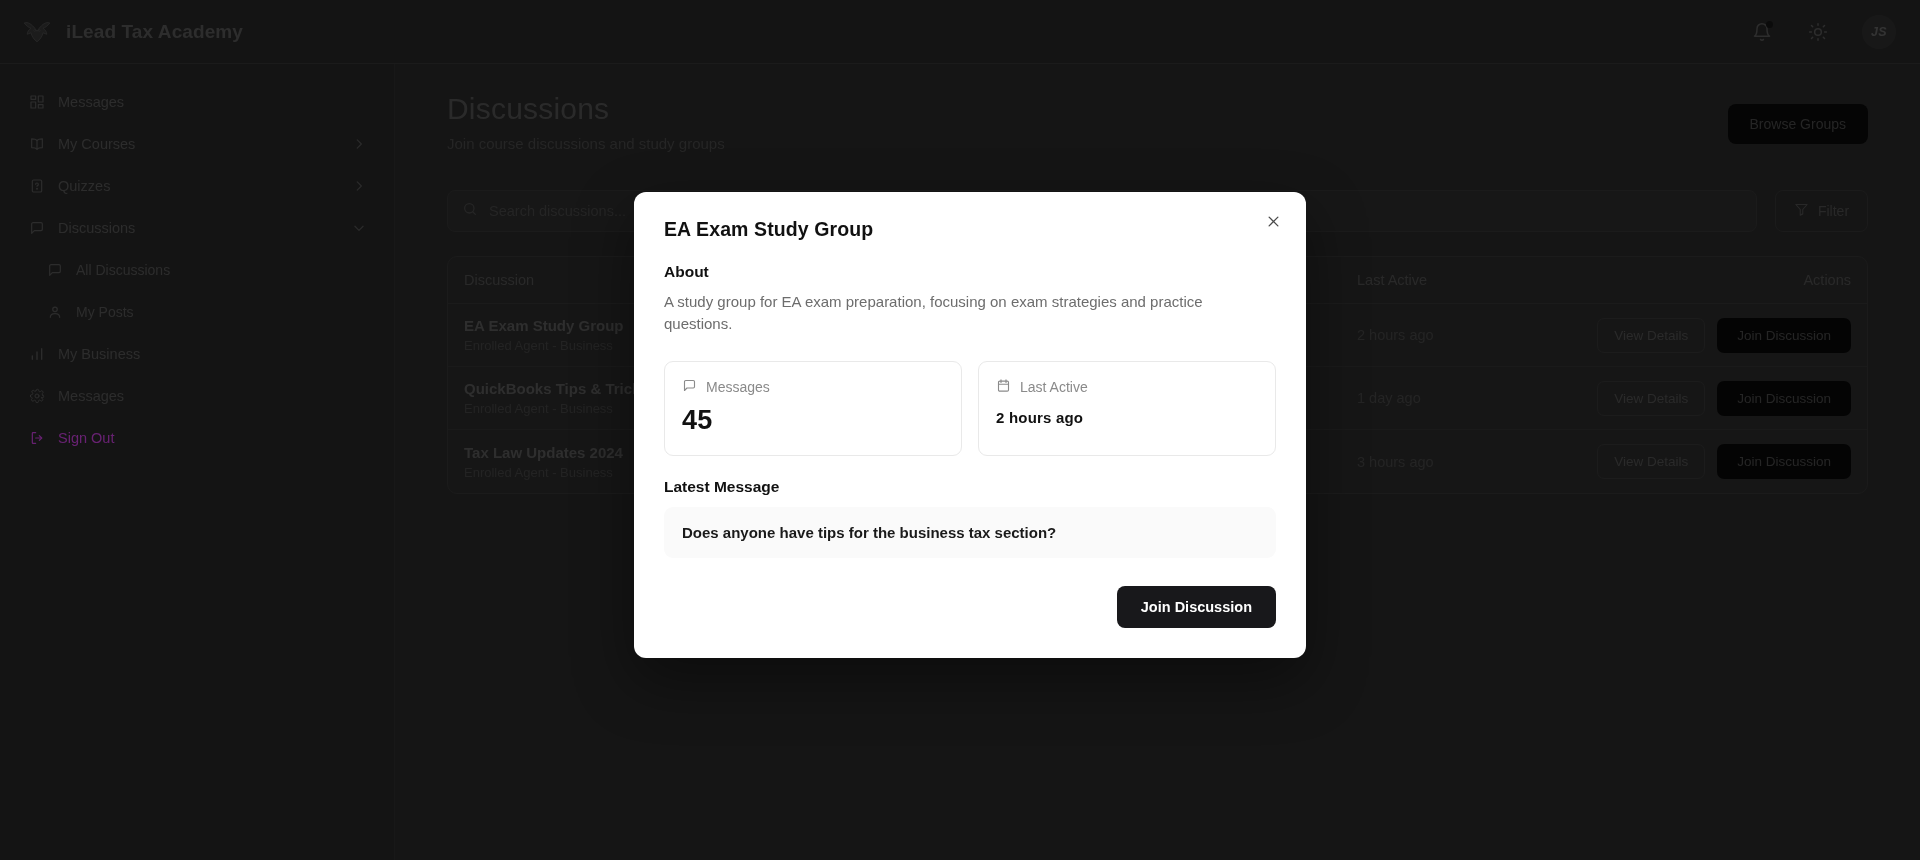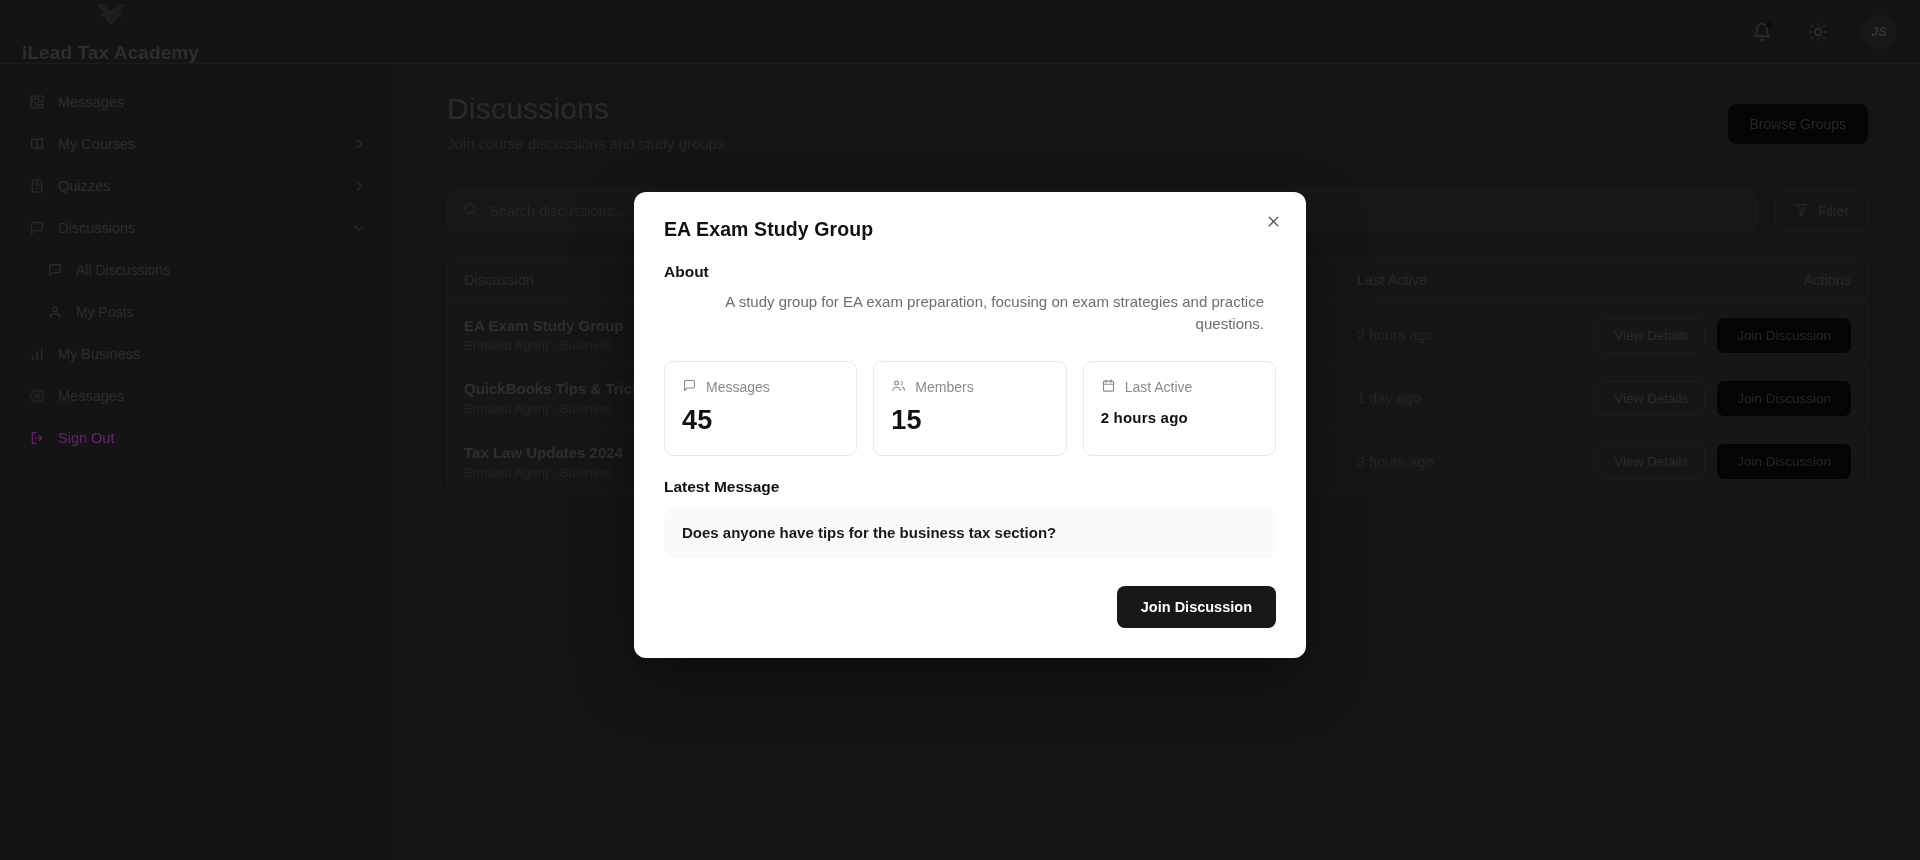--- a/index.html
+++ b/index.html
@@ -14,21 +14,21 @@
   #app { position: relative; width: 1920px; height: 860px; }
 
   .topbar {
     position: absolute; left: 0; top: 0; width: 1920px; height: 64px;
     background: #2b2b2b;
     border-bottom: 1px solid #3a3a3a;
     display: flex; align-items: center; justify-content: space-between;
     padding: 0 24px 0 22px;
     z-index: 5;
   }
-  .brand { display: flex; align-items: center; gap: 14px; flex-direction: column; }
+  .brand { display: flex; align-items: center; gap: 14px; }
   .brand-logo { width: 30px; height: 28px; display: block; opacity: .55; }
   .brand-name { font-size: 19px; font-weight: 600; color: #5f5f5f; letter-spacing: .1px; }
 
   .topbar-right { display: flex; align-items: center; gap: 32px; }
   .icon-btn { position: relative; width: 24px; height: 24px; color: #5e5e5e; display:flex; align-items:center; justify-content:center; }
   .icon-btn svg { width: 20px; height: 20px; }
   .notif-dot {
     position: absolute; right: 1px; top: 1px;
     width: 7px; height: 7px; border-radius: 50%;
     background: #181818;
@@ -132,21 +132,21 @@
     z-index: 11; padding: 26px 30px 30px 30px;
   }
   .modal-close {
     position: absolute; right: 22px; top: 18px;
     width: 22px; height: 22px; color: #4a4a4a;
     display: flex; align-items: center; justify-content: center;
   }
   .modal-close svg { width: 15px; height: 15px; }
   .modal-title { font-size: 19.5px; font-weight: 700; color: #111; letter-spacing: .1px; }
   .sec-head { font-size: 15.5px; font-weight: 700; color: #111; margin-top: 22px; }
-  .sec-body { font-size: 15px; line-height: 1.48; color: #6d6d6d; margin-top: 10px; max-width: 600px; text-align: right; }
+  .sec-body { font-size: 15px; line-height: 1.48; color: #6d6d6d; margin-top: 10px; max-width: 600px; }
 
   .stats { display: flex; gap: 16px; margin-top: 26px; }
   .stat {
     flex: 1 1 0; border: 1px solid #e9e9e9; border-radius: 9px;
     padding: 16px 17px 19px 17px;
   }
   .stat-head { display: flex; align-items: center; gap: 9px; color: #8a8a8a; font-size: 14px; }
   .stat-head svg { width: 15px; height: 15px; flex: 0 0 15px; }
   .stat-value { font-size: 27px; font-weight: 700; color: #111; margin-top: 9px; letter-spacing: .2px; }
   .stat-value.small { font-size: 15px; font-weight: 600; margin-top: 13px; }
@@ -401,32 +401,20 @@
             <span><svg viewBox="0 0 24 24" fill="none" stroke="currentColor" stroke-width="1.8" stroke-linecap="round" stroke-linejoin="round">
                 <path d="M20 14a2 2 0 0 1-2 2H8l-4 4V6a2 2 0 0 1 2-2h12a2 2 0 0 1 2 2z"></path>
               </svg></span>
             <span>Messages</span>
           </div>
           <div class="stat-value">45</div>
         </div>
         <div class="stat">
           <div class="stat-head">
             <span><svg viewBox="0 0 24 24" fill="none" stroke="currentColor" stroke-width="1.8" stroke-linecap="round" stroke-linejoin="round">
-                <circle cx="9" cy="8" r="3.1"></circle>
-                <path d="M3 20c0-3.3 2.7-5.2 6-5.2s6 1.9 6 5.2"></path>
-                <path d="M16.5 5.4a3.1 3.1 0 0 1 0 5.5"></path>
-                <path d="M18.5 14.6c2 .8 3 2.6 3 5"></path>
-              </svg></span>
-            <span>Members</span>
-          </div>
-          <div class="stat-value">15</div>
-        </div>
-        <div class="stat">
-          <div class="stat-head">
-            <span><svg viewBox="0 0 24 24" fill="none" stroke="currentColor" stroke-width="1.8" stroke-linecap="round" stroke-linejoin="round">
                 <rect x="4" y="5" width="16" height="16" rx="2"></rect>
                 <path d="M4 10h16"></path>
                 <path d="M8 3v4M16 3v4"></path>
               </svg></span>
             <span>Last Active</span>
           </div>
           <div class="stat-value small">2 hours ago</div>
         </div>
       </div>
 

